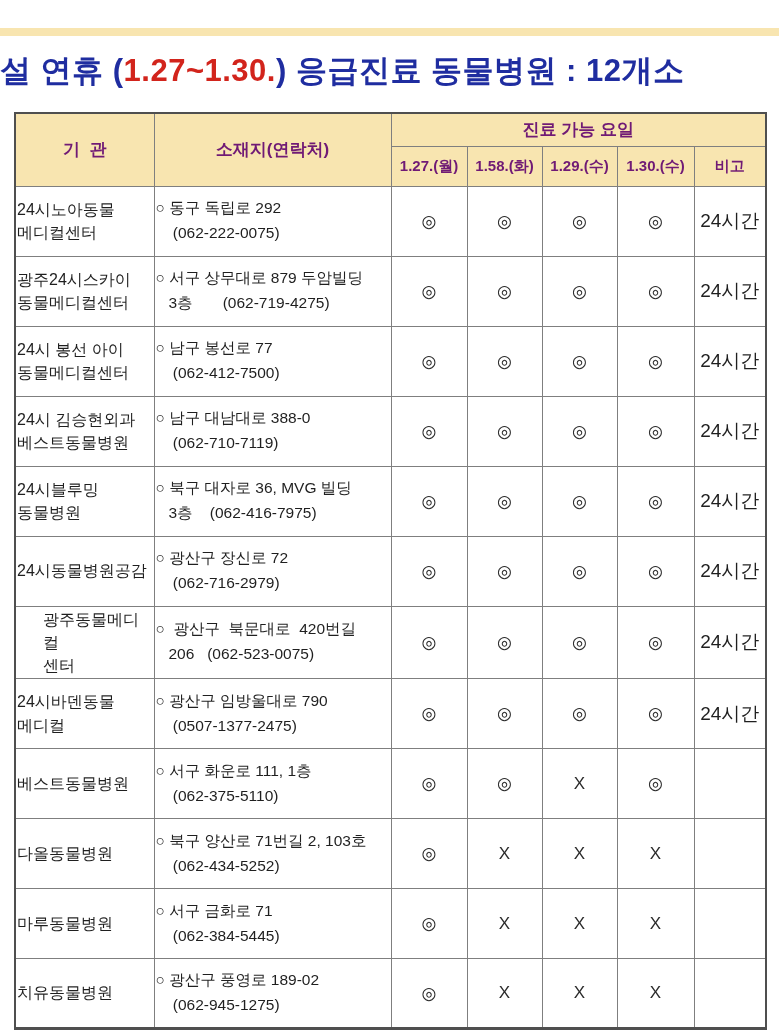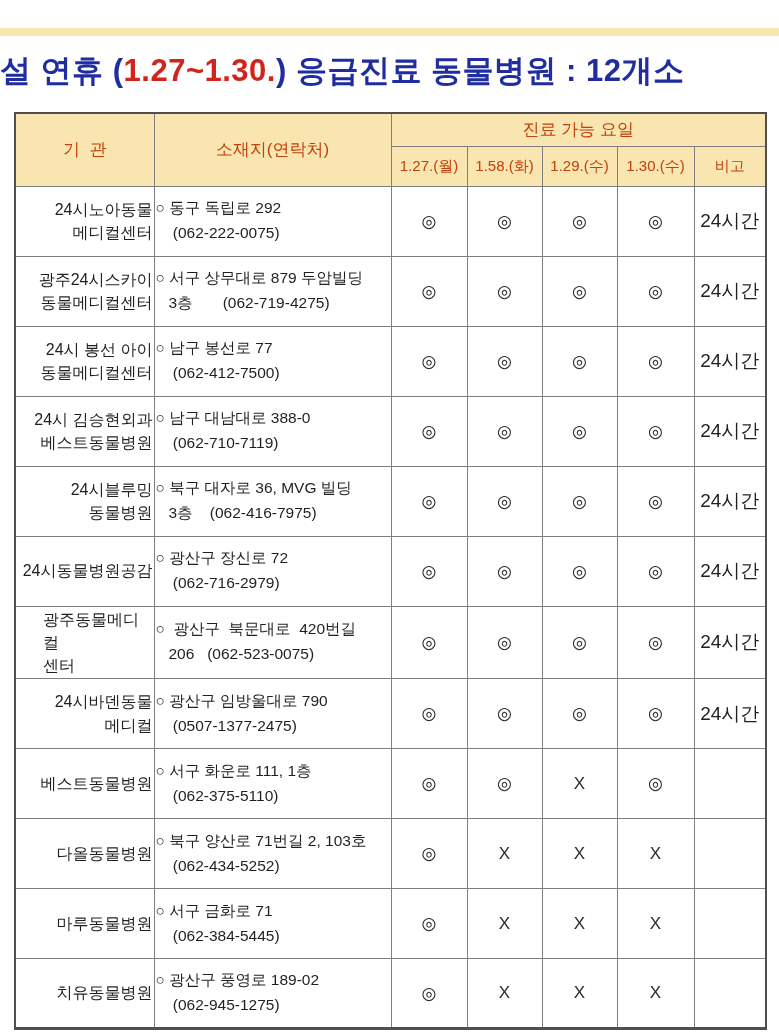--- a/index.html
+++ b/index.html
@@ -19,29 +19,29 @@
     white-space:pre;
   }
   .title .red{color:var(--title-red);}
   table.tbl{
     position:absolute;left:14px;top:112px;width:751px;
     border-collapse:collapse;table-layout:fixed;
     border:2px solid var(--outer-line);border-bottom-width:3px;
   }
   .tbl th,.tbl td{border:1px solid var(--grid-line);overflow:hidden;}
   .tbl th{
-    background:var(--header-bg);font-weight:normal;color:#c2410c;
+    background:var(--header-bg);font-weight:bold;color:#701a75;
     font-size:17px;text-align:center;vertical-align:middle;white-space:pre;
   }
   .tbl thead tr.h1{height:33px;}
   .tbl thead tr.h2{height:40px;}
   .tbl th.date,.tbl th.note{font-size:15px;}
   .tbl tbody tr{height:70px;}
   td.inst{
-    text-align:right;vertical-align:middle;font-size:16px;
+    text-align:left;vertical-align:middle;font-size:16px;
     white-space:pre-line;line-height:1.45;
   }
   td.inst.left{text-align:left;padding-left:27px;}
   td.addr{
     vertical-align:middle;font-size:15.5px;white-space:pre-wrap;
     line-height:1.6;padding-right:1px;
   }
   td.mark{text-align:center;vertical-align:middle;font-size:17px;color:#2b2b2b;}
   td.note{text-align:center;vertical-align:middle;font-size:19px;}
 </style>

